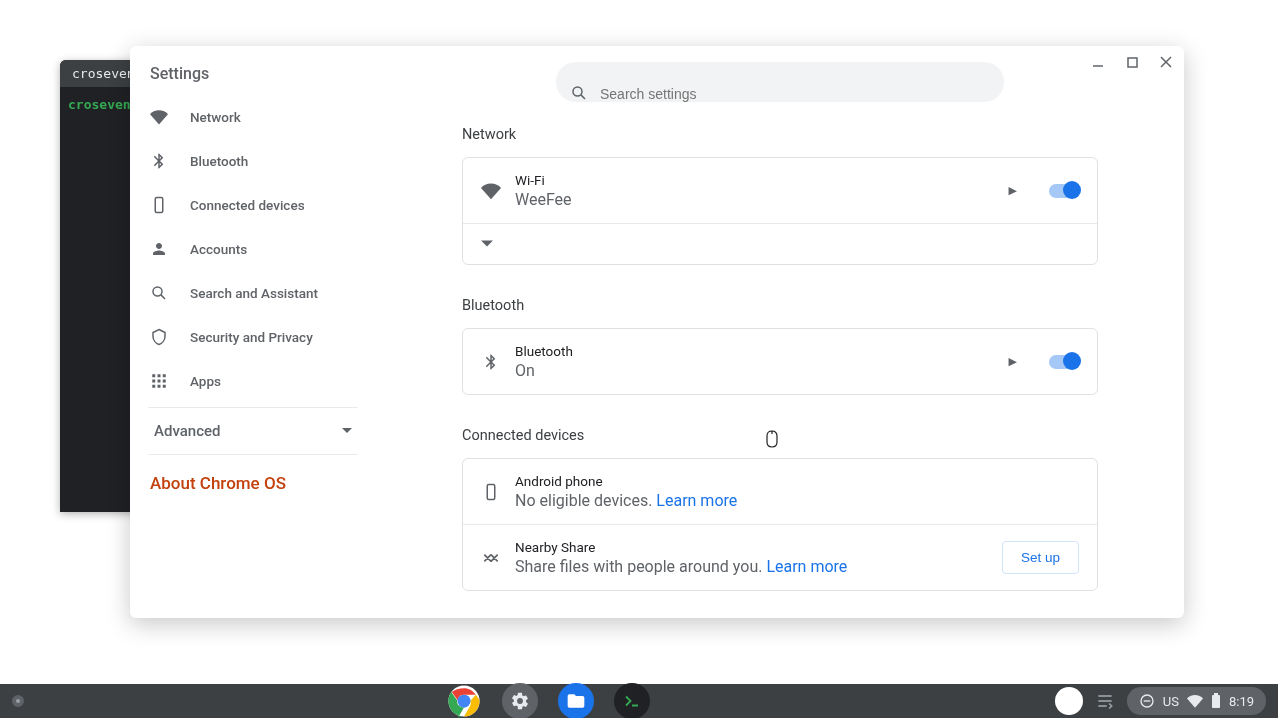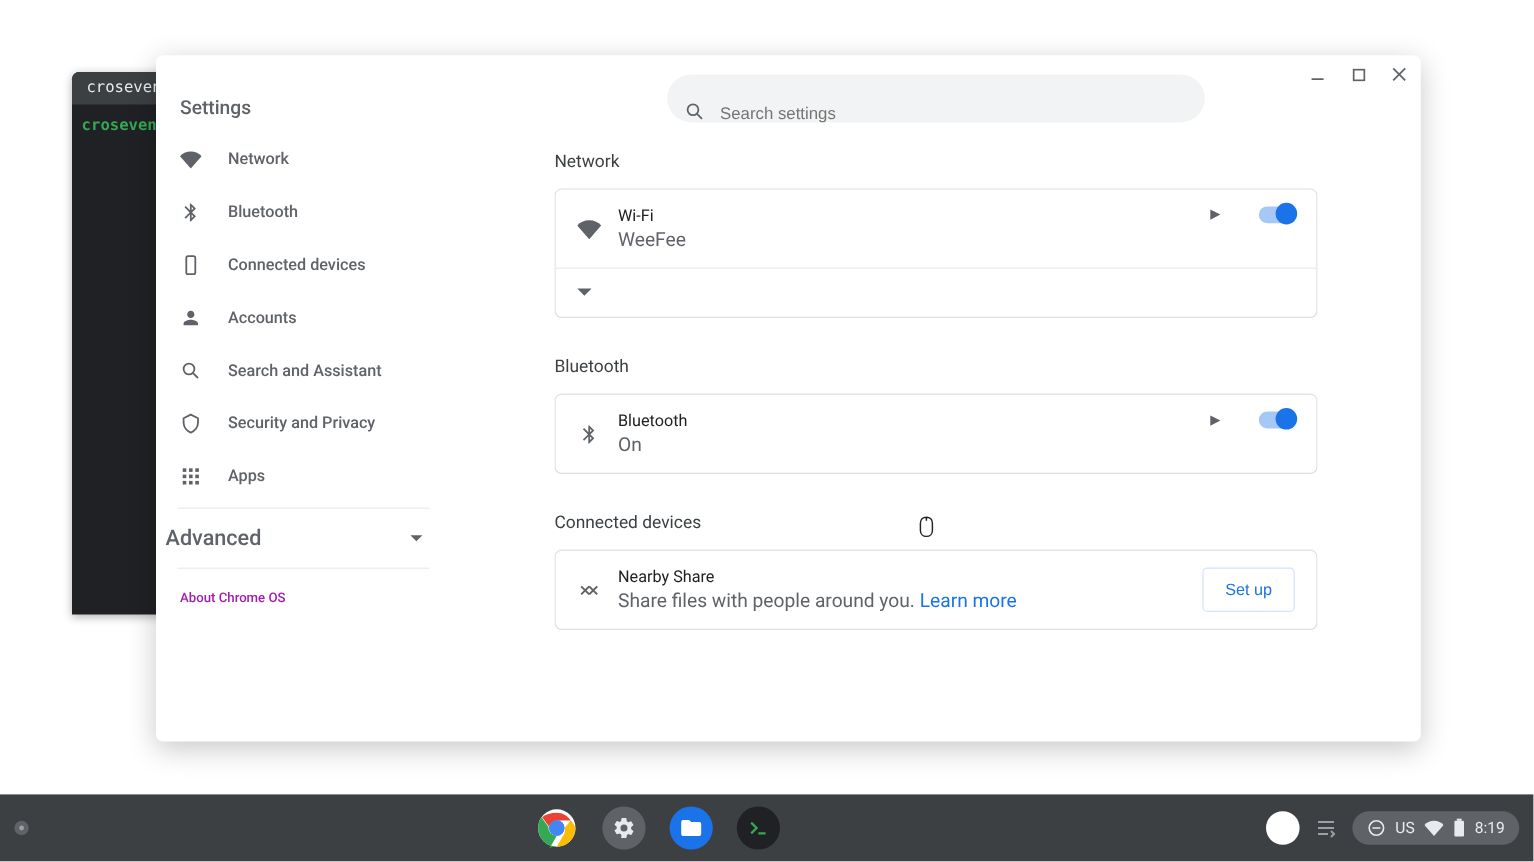--- a/index.html
+++ b/index.html
@@ -60,38 +60,38 @@
     flex: 1; display: flex; overflow: hidden;
   }
   .sidebar {
     width: 246px;
     padding: 18px 0 0 0;
     display: flex; flex-direction: column;
     overflow: hidden;
   }
   .sidebar-title {
     padding: 0 20px 12px 20px;
-    font-size: 16px; font-weight: 500; color: #5f6368; margin-top: 16px;
+    font-size: 16px; font-weight: 500; color: #5f6368;
   }
   .nav-item {
     display: flex; align-items: center;
     height: 44px;
     padding: 0 20px;
     gap: 22px;
     color: #5f6368; font-size: 13.5px; font-weight: 500;
     cursor: pointer;
   }
   .nav-icon { width: 18px; height: 18px; display:flex; align-items:center; justify-content:center; color:#5f6368; }
   .nav-sep { height: 1px; background: #e8eaed; margin: 4px 18px; }
   .advanced {
     display:flex; align-items:center; justify-content:space-between;
-    padding: 10px 24px 10px 8px; color:#5f6368; font-size:18px; font-weight:500;
+    padding: 10px 24px 10px 24px; color:#5f6368; font-size:15px; font-weight:500;
     cursor:pointer;
   }
-  .about { padding: 14px 20px 0 20px; color:#a21caf; font-size:11px; font-weight:500; }
+  .about { padding: 14px 20px 0 20px; color:#c2410c; font-size:17px; font-weight:500; }
   .main {
     flex:1; overflow:hidden; display:flex; flex-direction:column; align-items:center;
   }
   .search-wrap {
     margin-top: 16px; margin-bottom: 14px;
     width: 448px; height: 40px;
     background: #f1f3f4; border-radius: 20px;
     display:flex; align-items:flex-end; padding:0 14px; gap:12px;
   }
   .search-input {
@@ -101,21 +101,21 @@
   .content {
     width: 636px;
     overflow-y: auto;
   }
   .section-title { font-size: 14.5px; color:#3c4043; font-weight:400; margin: 10px 0 14px 0; }
   .card {
     border: 1px solid #e0e0e0; border-radius: 6px;
     background:#fff;
   }
   .row {
-    display:flex; padding: 14px 18px;
+    display:flex; align-items:center; padding: 14px 18px;
     gap: 14px;
   }
   .row + .row { border-top: 1px solid #e8eaed; }
   .row-icon { width: 20px; color:#5f6368; display:flex; align-items:center; justify-content:center; }
   .row-text { flex:1; }
   .row-title { font-size:13.5px; color:#202124; }
   .row-sub { font-size:16px; color:#5f6368; margin-top:2px; }
   .row-sub a { color:#1a73e8; text-decoration:none; }
   .chevron { color:#5f6368; font-size:11px; margin:0 18px 0 4px; }
   .toggle {
@@ -128,21 +128,21 @@
     background:#1a73e8;
   }
   .setup-btn {
     border: 1px solid #d2e3fc; color:#1a73e8; background:#fff;
     padding: 8px 18px; border-radius:4px; font-size:13.5px; font-weight:500;
     cursor:pointer;
   }
   .gap { height: 22px; }
   
   .shelf {
-    position:absolute; left:0; right:0; bottom:0; height:56px;
+    position:absolute; left:0; right:0; bottom:0; height:34px;
     background:#3c4043;
     display:flex; align-items:center;
     padding:0 12px;
   }
   .shelf-left { width: 30px; display:flex; align-items:center; }
   .launcher {
     width:12px; height:12px; border-radius:50%;
     background:#9aa0a6; border:4px solid #5f6368;
     cursor:pointer;
   }
@@ -327,20 +327,31 @@
             <span class="chevron">▶</span>
             <div class="toggle"></div>
           </div>
         </div>
 
         <div class="gap"></div>
         <div class="section-title">Connected devices</div>
         <div class="card">
           <div class="row">
             <span class="row-icon">
+                <svg width="18" height="18" viewBox="0 0 24 24" fill="none" stroke="#5f6368" stroke-width="2">
+                  <rect x="7" y="2" width="10" height="20" rx="2"></rect>
+                </svg>
+              </span>
+            <div class="row-text">
+              <div class="row-title">Android phone</div>
+              <div class="row-sub"><span>No eligible devices. </span><a href="#">Learn more</a></div>
+            </div>
+          </div>
+          <div class="row">
+            <span class="row-icon">
                 <svg width="20" height="20" viewBox="0 0 24 24" fill="none" stroke="#5f6368" stroke-width="2">
                   <path d="M4 8l8 8M4 16l8-8M12 8l8 8M12 16l8-8"></path>
                 </svg>
               </span>
             <div class="row-text">
               <div class="row-title">Nearby Share</div>
               <div class="row-sub"><span>Share files with people around you. </span><a href="#">Learn more</a></div>
             </div>
             <button class="setup-btn">Set up</button>
           </div>

